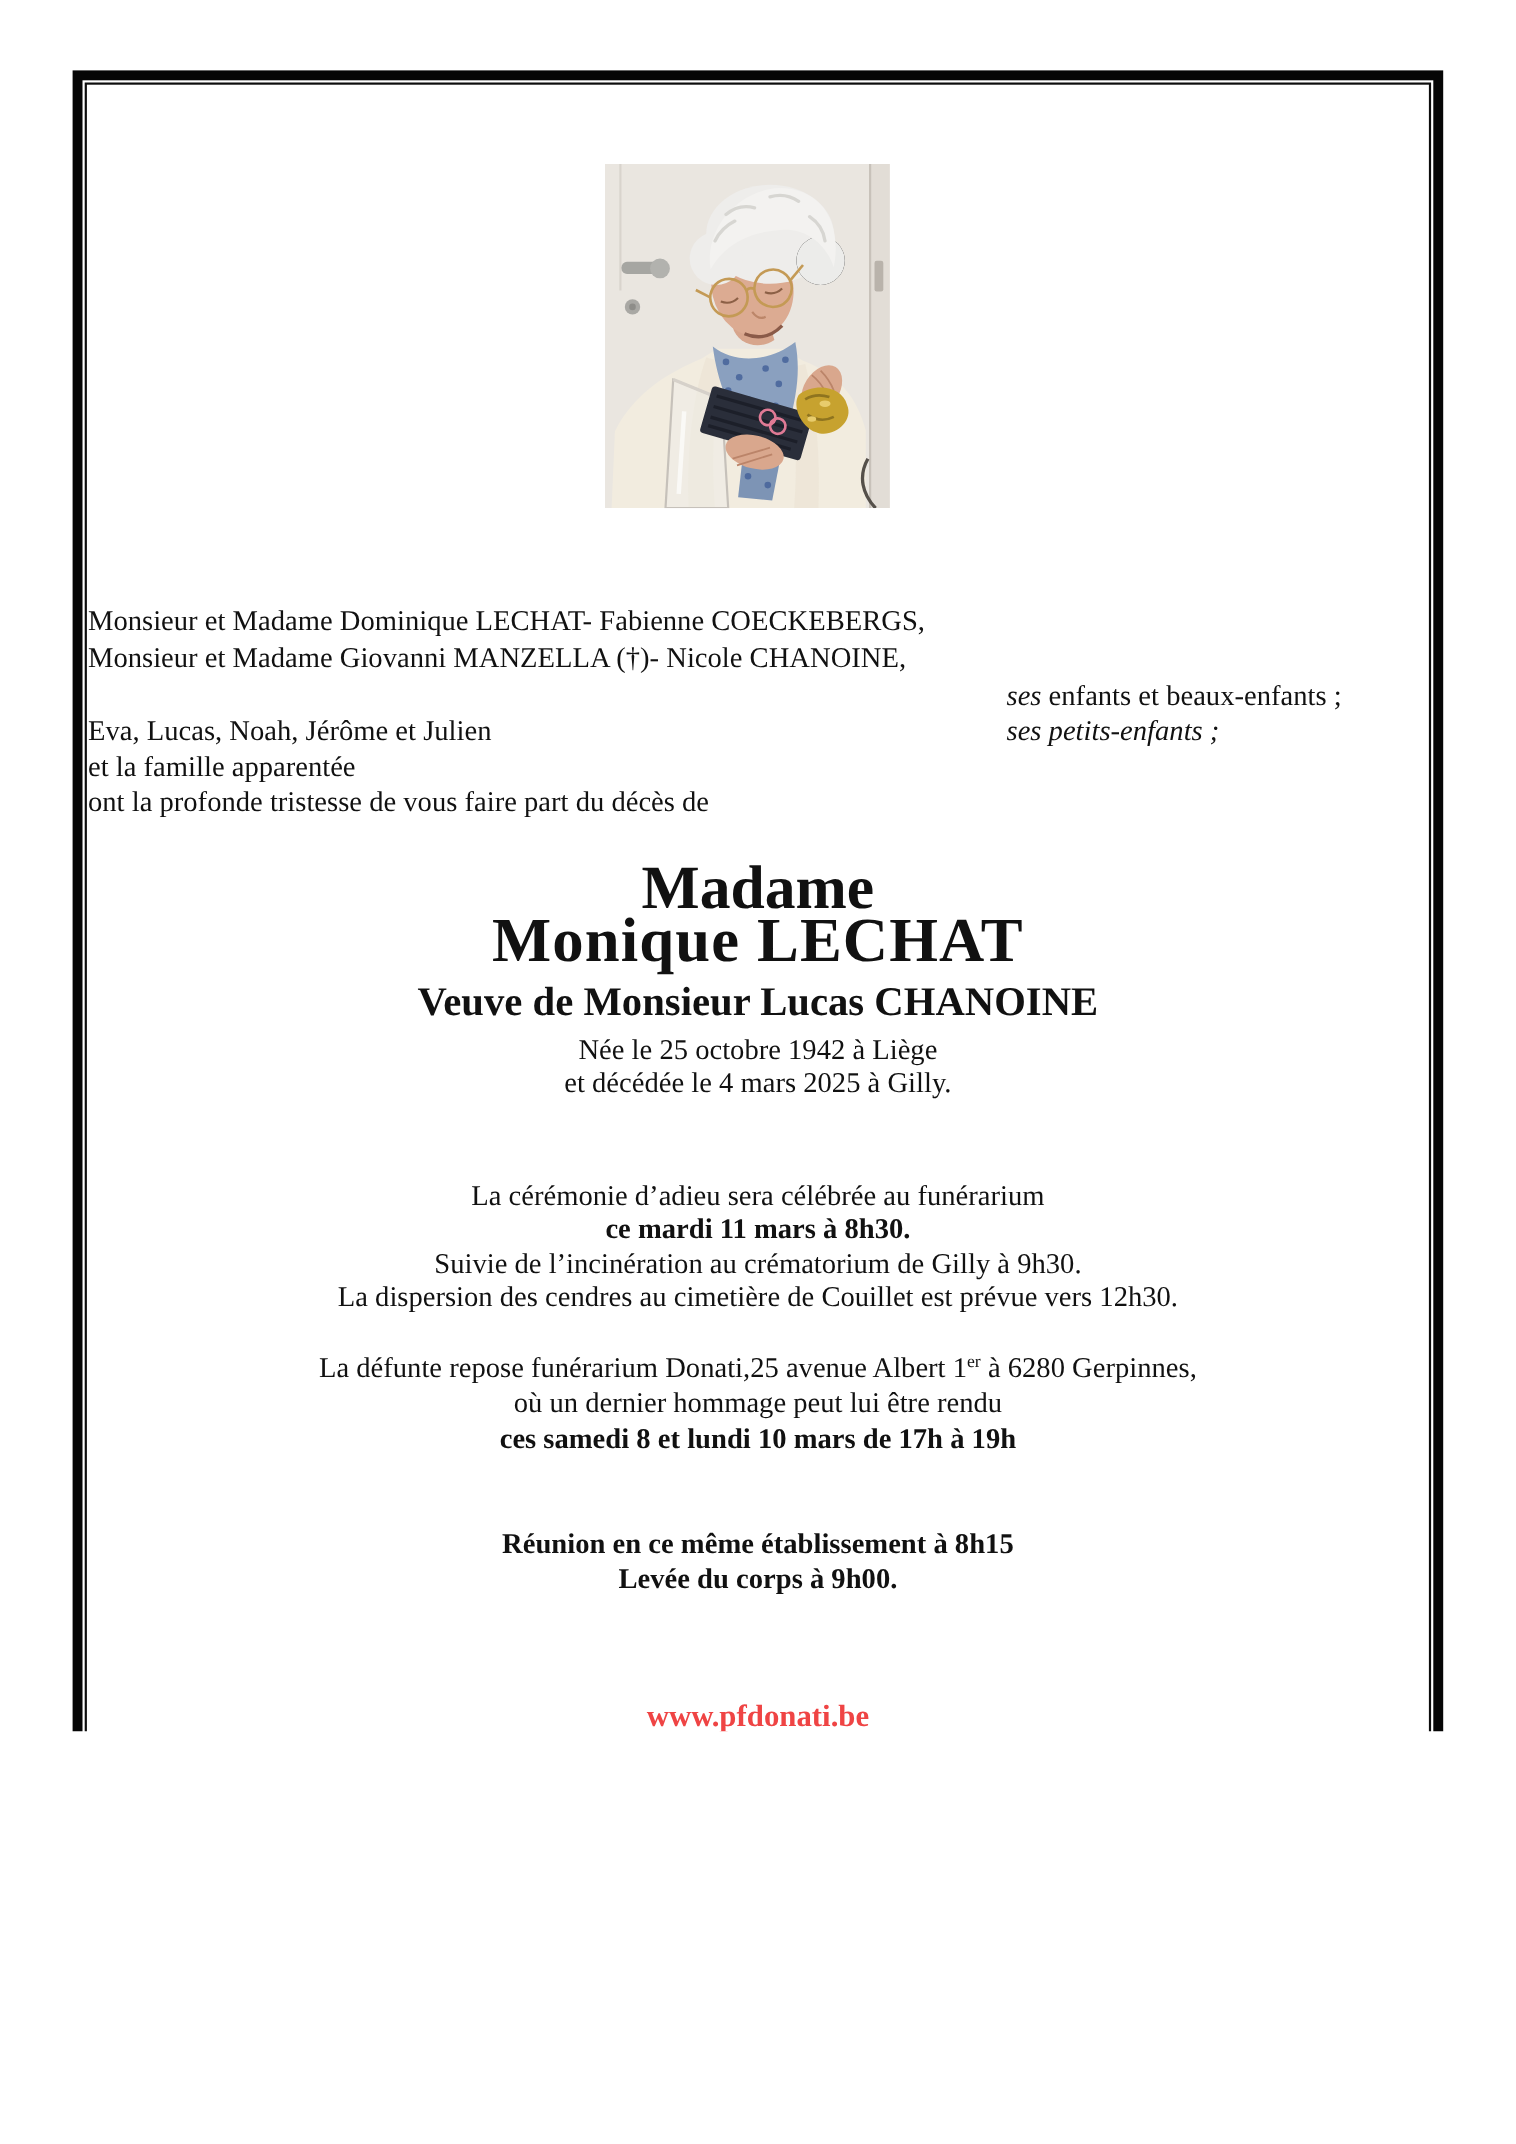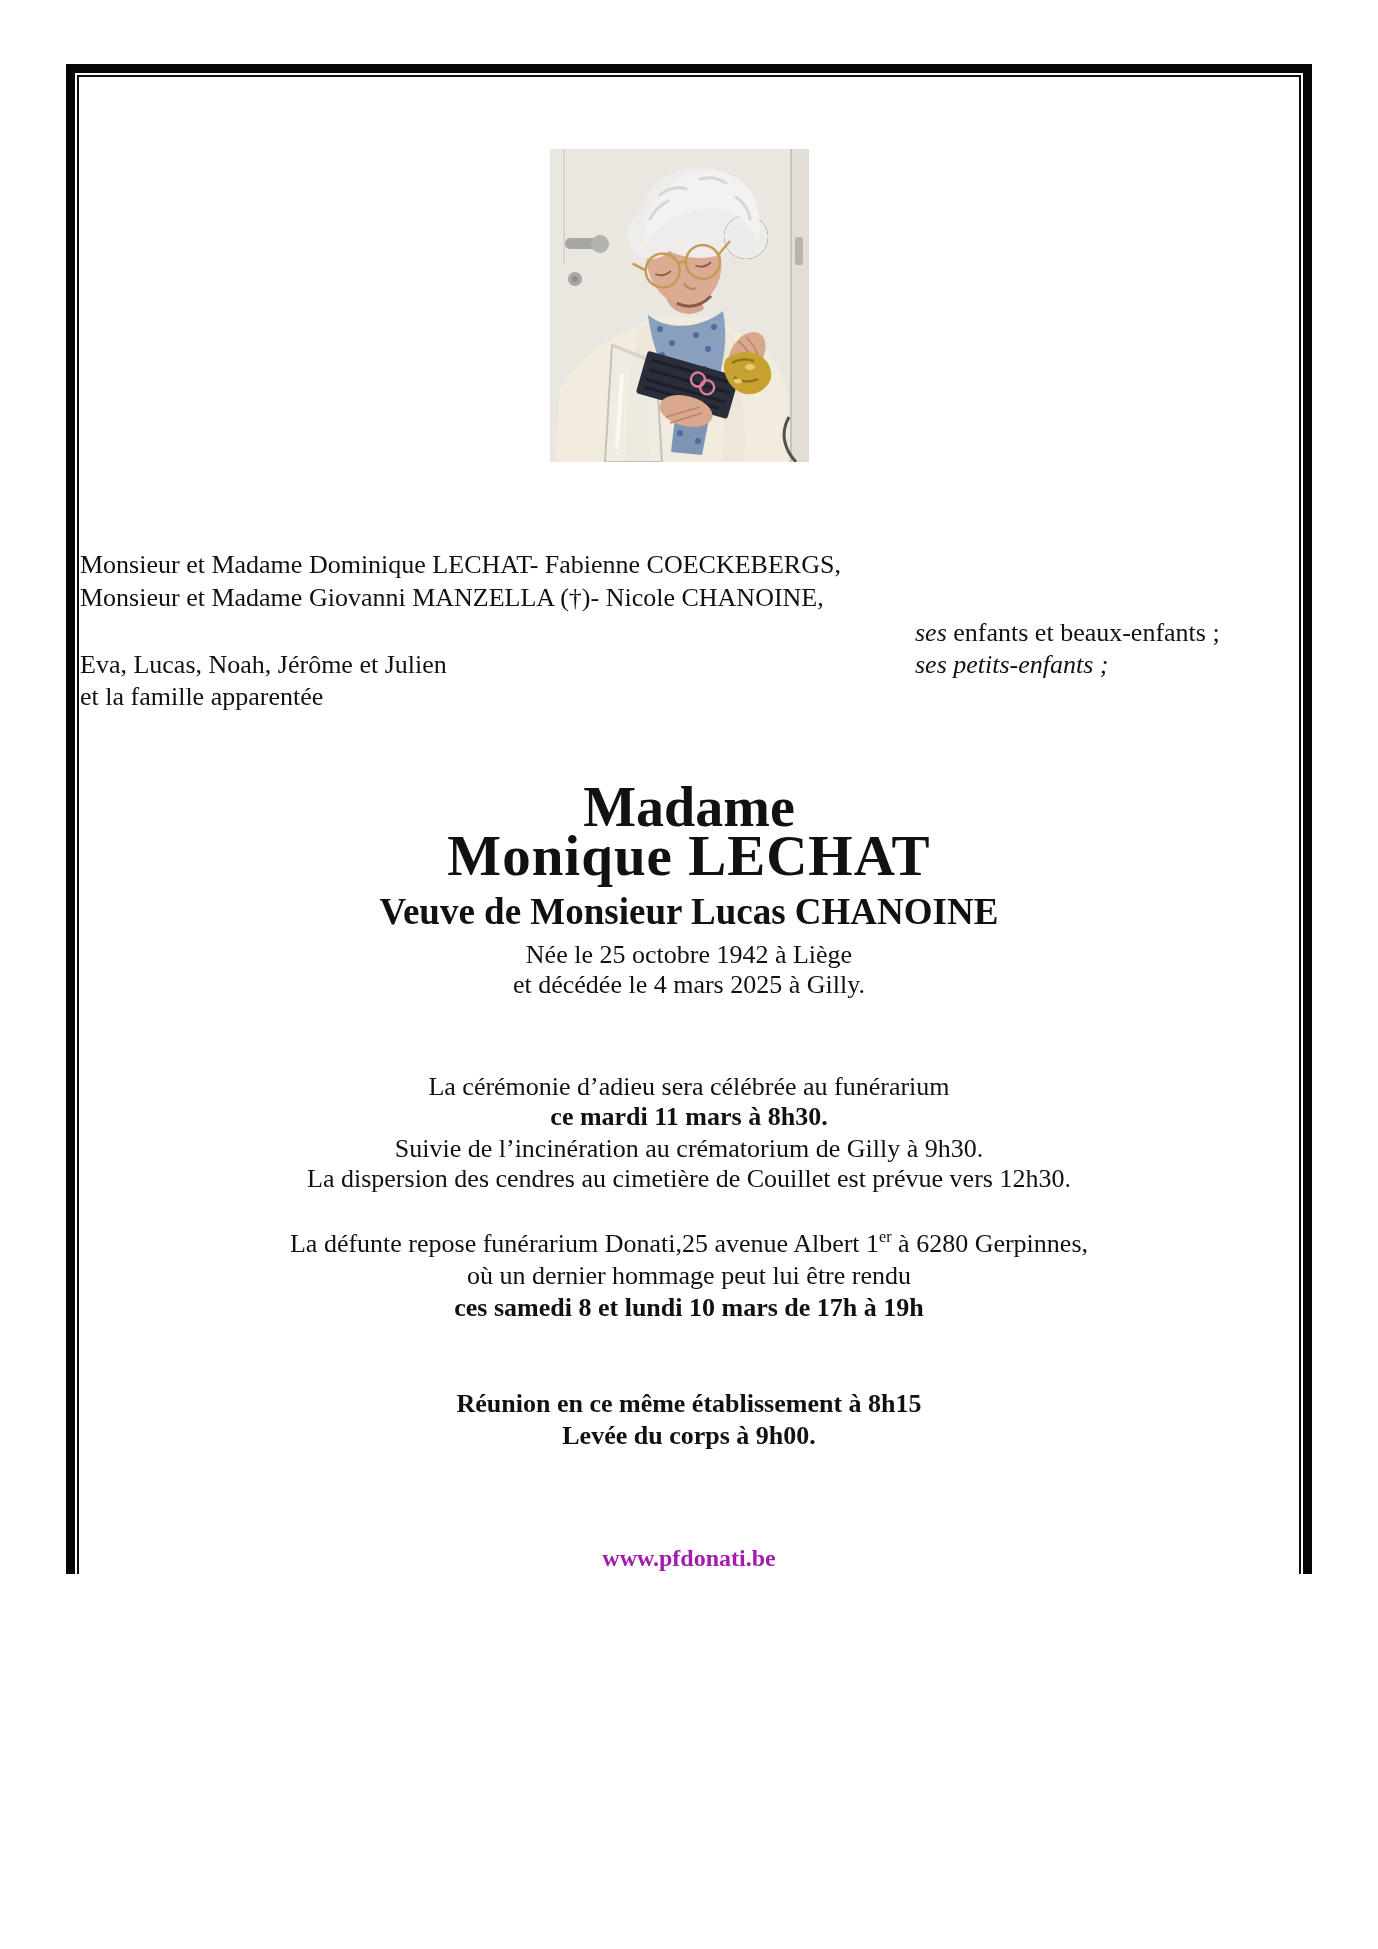--- a/index.html
+++ b/index.html
@@ -18,21 +18,21 @@
   .tab{left:915px;}
   .it{font-style:italic;text-align:center;}
   
   .center{position:absolute;left:67px;width:1244px;text-align:center;white-space:nowrap;}
   .fs26{font-size:26px;line-height:1.2;}
   .b{font-weight:bold;}
   .madame{font-size:56px;line-height:1.1;font-weight:bold;}
   .name{font-size:57px;line-height:1.1;font-weight:bold;letter-spacing:1px;}
   .veuve{font-size:37px;line-height:1.1;font-weight:bold;}
   sup.er{font-size:0.62em;vertical-align:super;line-height:0;}
-  .website{font-size:24px;font-weight:bold;color:#a21caf;}
+  .website{font-size:28px;font-weight:bold;color:#ef4444;}
   
   .logo-bg{position:absolute;left:601px;top:1576px;width:172px;height:62px;background:#fcfcfb;}
   .monogram{position:absolute;left:604px;top:1580px;}
   .brand{position:absolute;left:650px;top:1584px;width:116px;font-size:24px;line-height:1;
          letter-spacing:3px;color:#515257;font-family:"Liberation Serif",serif;}
   .brand-sub{position:absolute;left:650px;top:1604px;width:114px;text-align:center;
          font-size:9px;line-height:1;letter-spacing:3px;color:#b6b9be;
          font-family:"Liberation Sans",sans-serif;}
   .phones{position:absolute;left:67px;top:1613px;width:1244px;text-align:center;
          font-size:16px;font-weight:bold;letter-spacing:0.3px;color:#2b2b2d;
@@ -149,20 +149,21 @@
       <path d="M239,268 C230,284 234,300 246,313" stroke="#55504a" stroke-width="3" fill="none"></path>
     </svg>
   </div>
 
   <div class="t lft" style="top:548px">Monsieur et Madame Dominique LECHAT- Fabienne COECKEBERGS,</div>
   <div class="t lft" style="top:581px">Monsieur et Madame Giovanni MANZELLA (†)- Nicole CHANOINE,</div>
   <div class="t tab" style="top:616px"><span class="it">ses</span><span> enfants et beaux-enfants ;</span></div>
   <div class="t lft" style="top:648px">Eva, Lucas, Noah, Jérôme et Julien</div>
   <div class="t tab it" style="top:648px">ses petits-enfants ;</div>
   <div class="t lft" style="top:680px">et la famille apparentée</div>
+  <div class="t lft" style="top:712px">ont la profonde tristesse de vous faire part du décès de</div>
 
   <div class="center madame" style="top:777px">Madame</div>
   <div class="center name" style="top:825px">Monique LECHAT</div>
   <div class="center veuve" style="top:892px">Veuve de Monsieur Lucas CHANOINE</div>
   <div class="center fs26" style="top:939px">Née le 25 octobre 1942 à Liège</div>
   <div class="center fs26" style="top:969px">et décédée le 4 mars 2025 à Gilly.</div>
 
   <div class="center fs26" style="top:1071px">La cérémonie d’adieu sera célébrée au funérarium</div>
   <div class="center fs26 b" style="top:1101px">ce mardi 11 mars à 8h30.</div>
   <div class="center fs26" style="top:1133px">Suivie de l’incinération au crématorium de Gilly à 9h30.</div>

